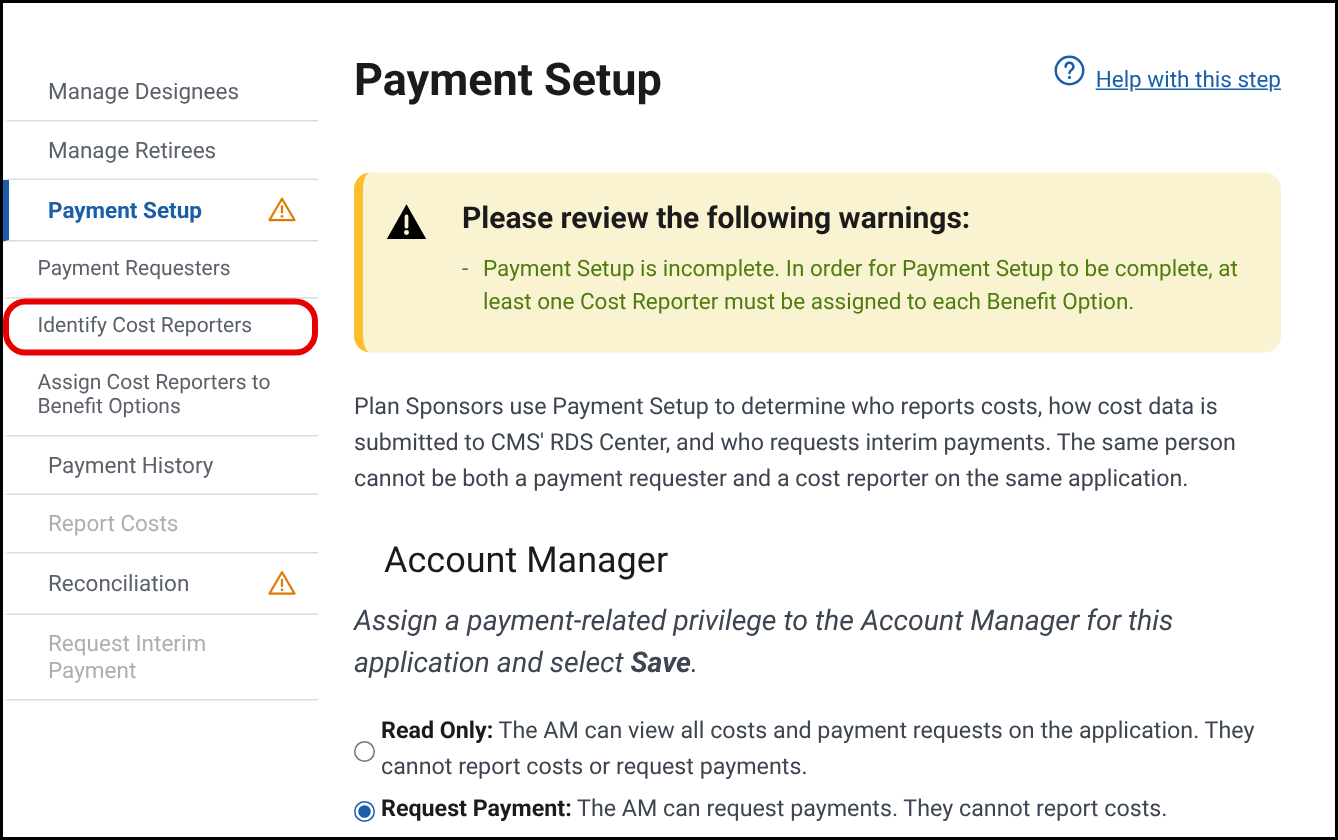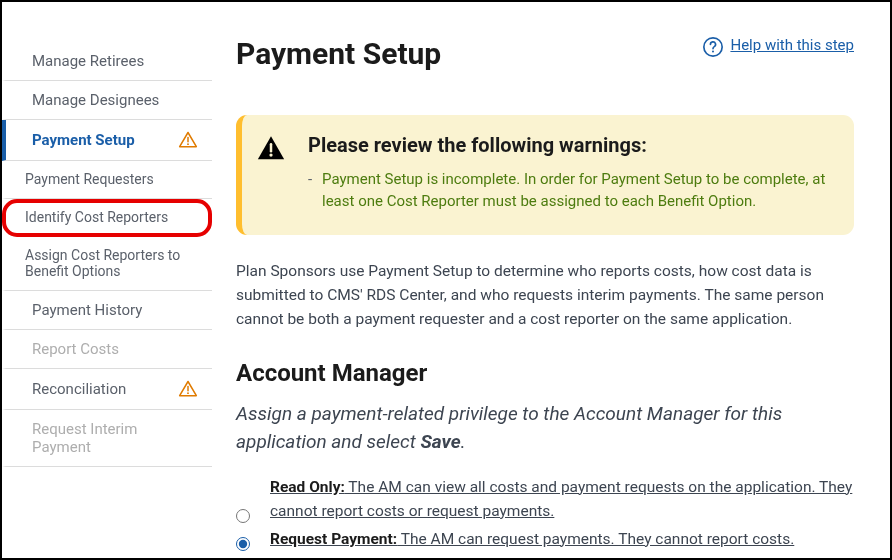--- a/index.html
+++ b/index.html
@@ -72,21 +72,21 @@
     justify-content: space-between;
     align-items: flex-start;
   }
   .page-title {
     font-size: 30px;
     font-weight: 700;
     color: #1b1b1b;
   }
   .help-link {
     display: flex;
-    align-items: flex-start;
+    align-items: flex-end;
     gap: 6px;
     color: #1a5ea8;
     font-size: 15px;
     text-decoration: underline;
     cursor: pointer;
   }
   .help-link svg { flex-shrink: 0; }
   .warning-box {
     margin-top: 44px;
     background: #faf3d1;
@@ -119,63 +119,63 @@
   }
   .desc {
     margin-top: 24px;
     font-size: 15.5px;
     color: #3d4551;
     line-height: 1.55;
   }
   .section-title {
     margin-top: 28px;
     font-size: 24px;
-    font-weight: 700;
-    color: #1b1b1b;
+    font-weight: 400;
+    color: #1b1b1b;
+    margin-left: 20px;
   }
   .section-intro {
     margin-top: 13px;
     font-size: 19px;
     color: #3d4551;
     line-height: 1.5;
     font-style: italic;
   }
   .section-intro strong { font-weight: 700; }
   .radio-list {
     margin-top: 18px;
     font-size: 15.5px;
     color: #3d4551;
     line-height: 1.55;
   }
   .radio-row {
     display: flex;
-    gap: 20px;
+    gap: 4px;
     margin-bottom: 4px;
-    align-items: flex-end;
-    text-decoration: underline;
+    align-items: center;
   }
   .radio-row input[type=radio] {
     margin-top: 4px;
     flex-shrink: 0;
     accent-color: #1a5ea8;
     width: 14px;
     height: 14px;
   }
   .radio-label strong { font-weight: 700; color: #1b1b1b; }
 </style>
 </head>
 <body>
 
 <div class="layout">
   <nav class="sidebar">
     <div class="nav-item">
+      <span>Manage Designees</span>
+    </div>
+    <div class="nav-item">
       <span>Manage Retirees</span>
-    </div>
-    <div class="nav-item">
-      <span>Manage Designees</span>
     </div>
     <div class="nav-item active">
       <span>Payment Setup</span>
       <span class="icon-slot">
         <svg width="20" height="20" viewBox="0 0 24 24">
             <path d="M12 3 L22 20 L2 20 Z" fill="none" stroke="#e07b00" stroke-width="1.8" stroke-linejoin="round"></path>
             <line x1="12" y1="9" x2="12" y2="14" stroke="#e07b00" stroke-width="1.8" stroke-linecap="round"></line>
             <circle cx="12" cy="17" r="1.1" fill="#e07b00"></circle>
           </svg>
       </span>

